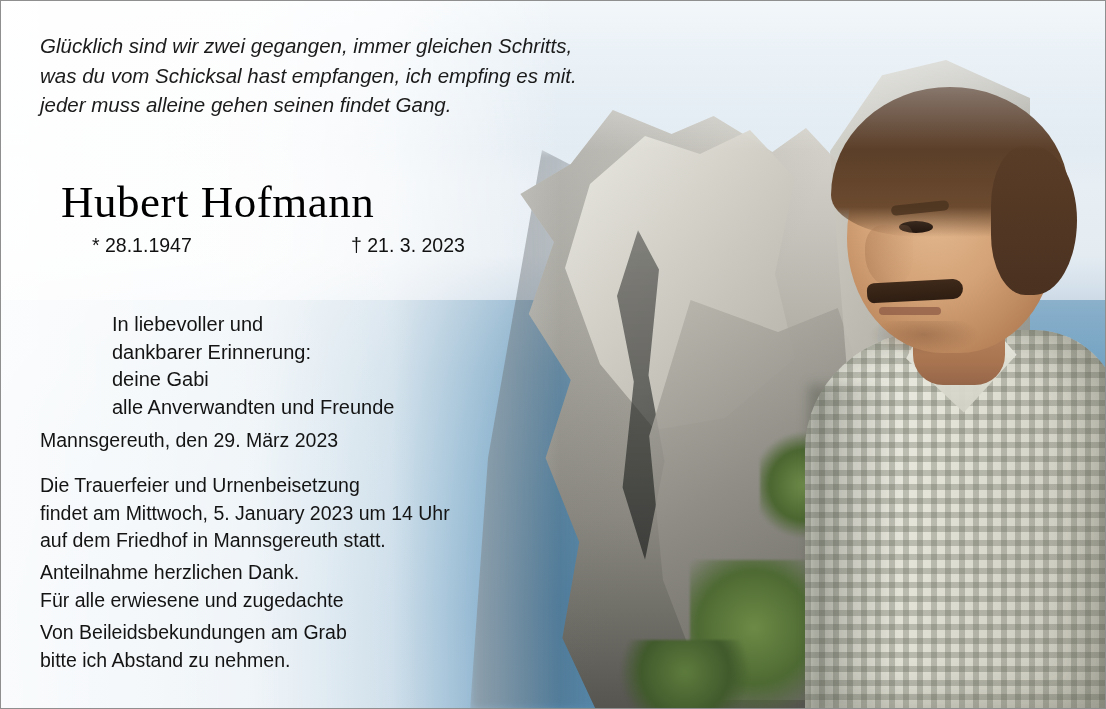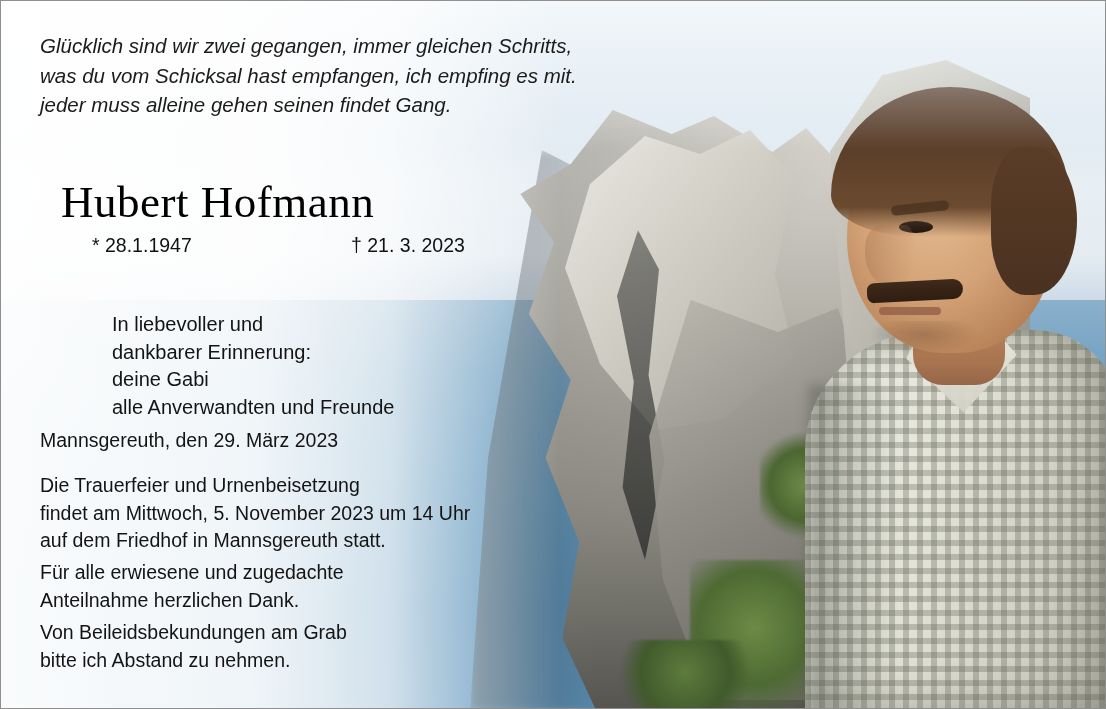--- a/index.html
+++ b/index.html
@@ -421,27 +421,27 @@
       <div>In liebevoller und</div>
       <div>dankbarer Erinnerung:</div>
       <div>deine Gabi</div>
       <div>alle Anverwandten und Freunde</div>
     </div>
 
     <div class="place-date">Mannsgereuth, den 29. März 2023</div>
 
     <div class="ceremony">
       <div>Die Trauerfeier und Urnenbeisetzung</div>
-      <div>findet am Mittwoch, 5. November 2023 um 14 Uhr</div>
+      <div>findet am Mittwoch, 5. January 2023 um 14 Uhr</div>
       <div>auf dem Friedhof in Mannsgereuth statt.</div>
     </div>
 
     <div class="thanks">
+      <div>Anteilnahme herzlichen Dank.</div>
       <div>Für alle erwiesene und zugedachte</div>
-      <div>Anteilnahme herzlichen Dank.</div>
     </div>
 
     <div class="condolence">
       <div>Von Beileidsbekundungen am Grab</div>
       <div>bitte ich Abstand zu nehmen.</div>
     </div>
 
   </div>
 
   <div class="border-frame"></div>

